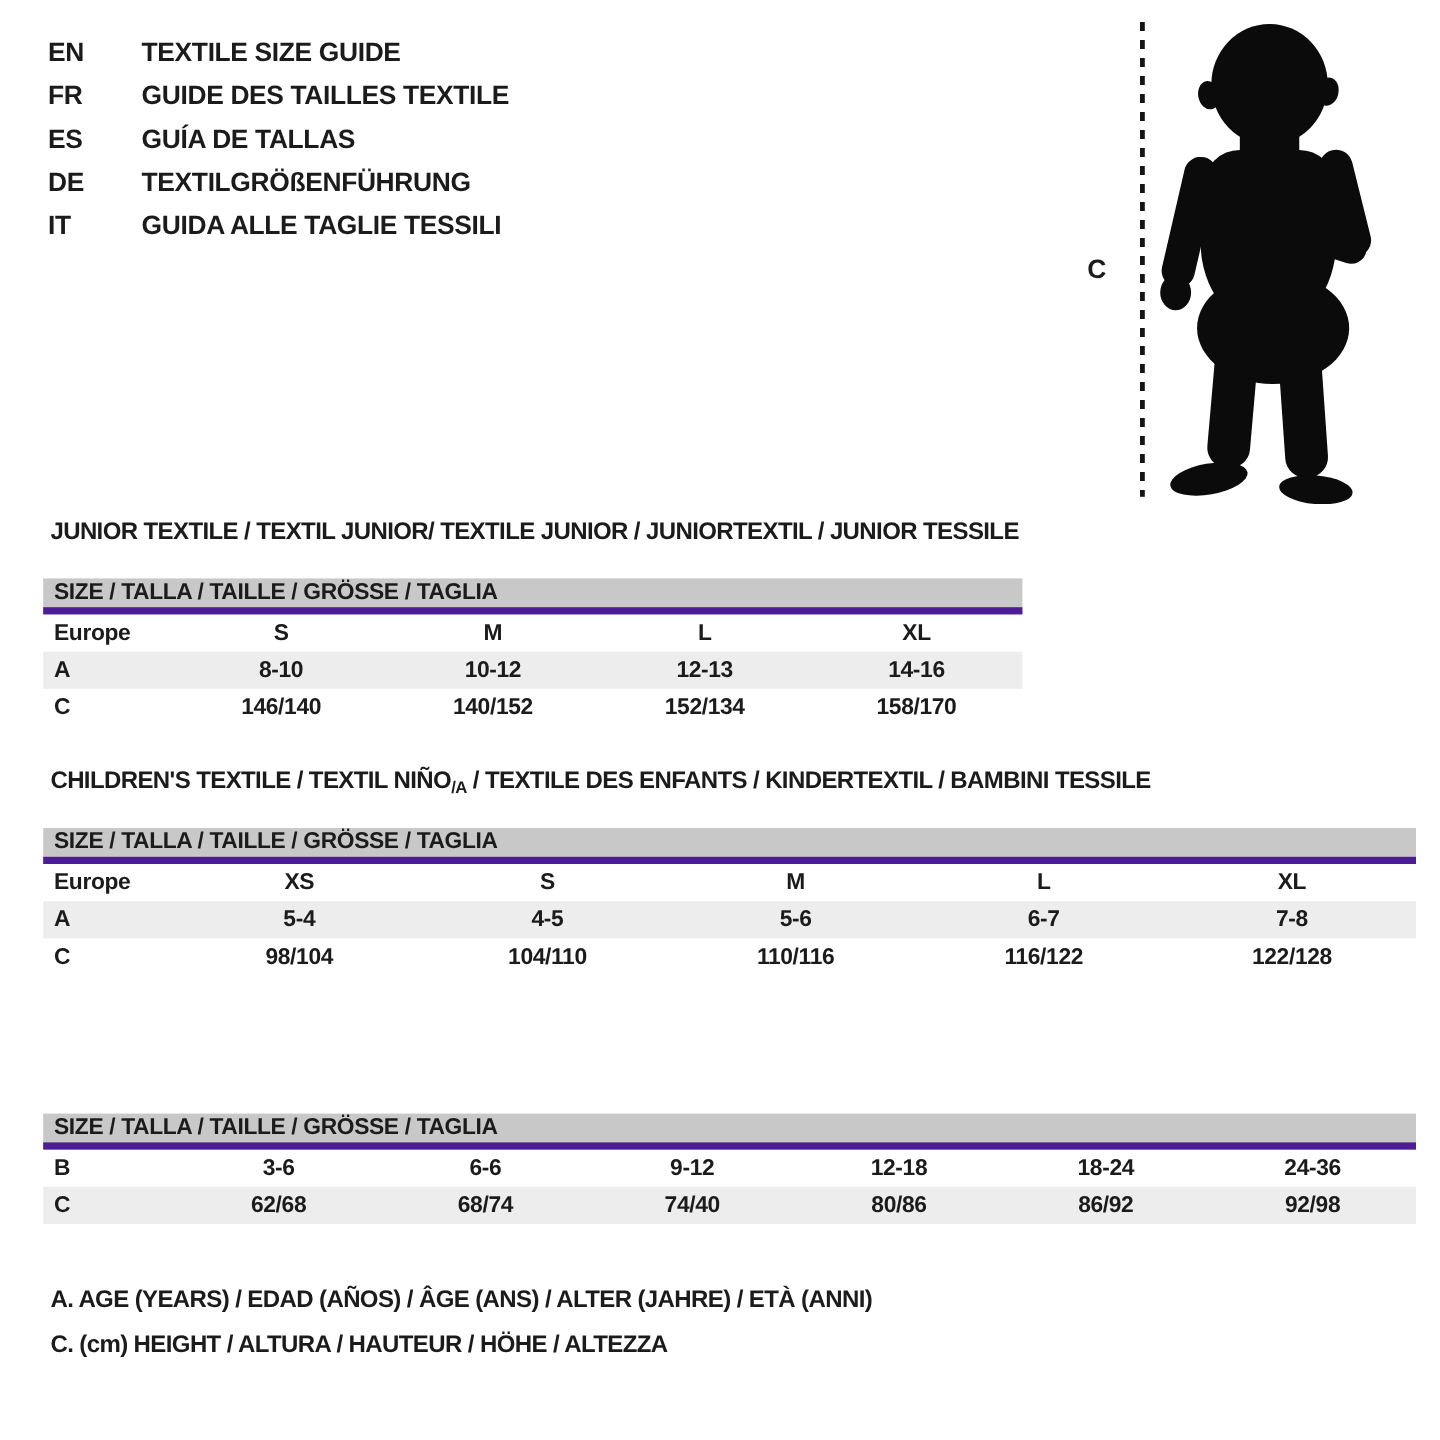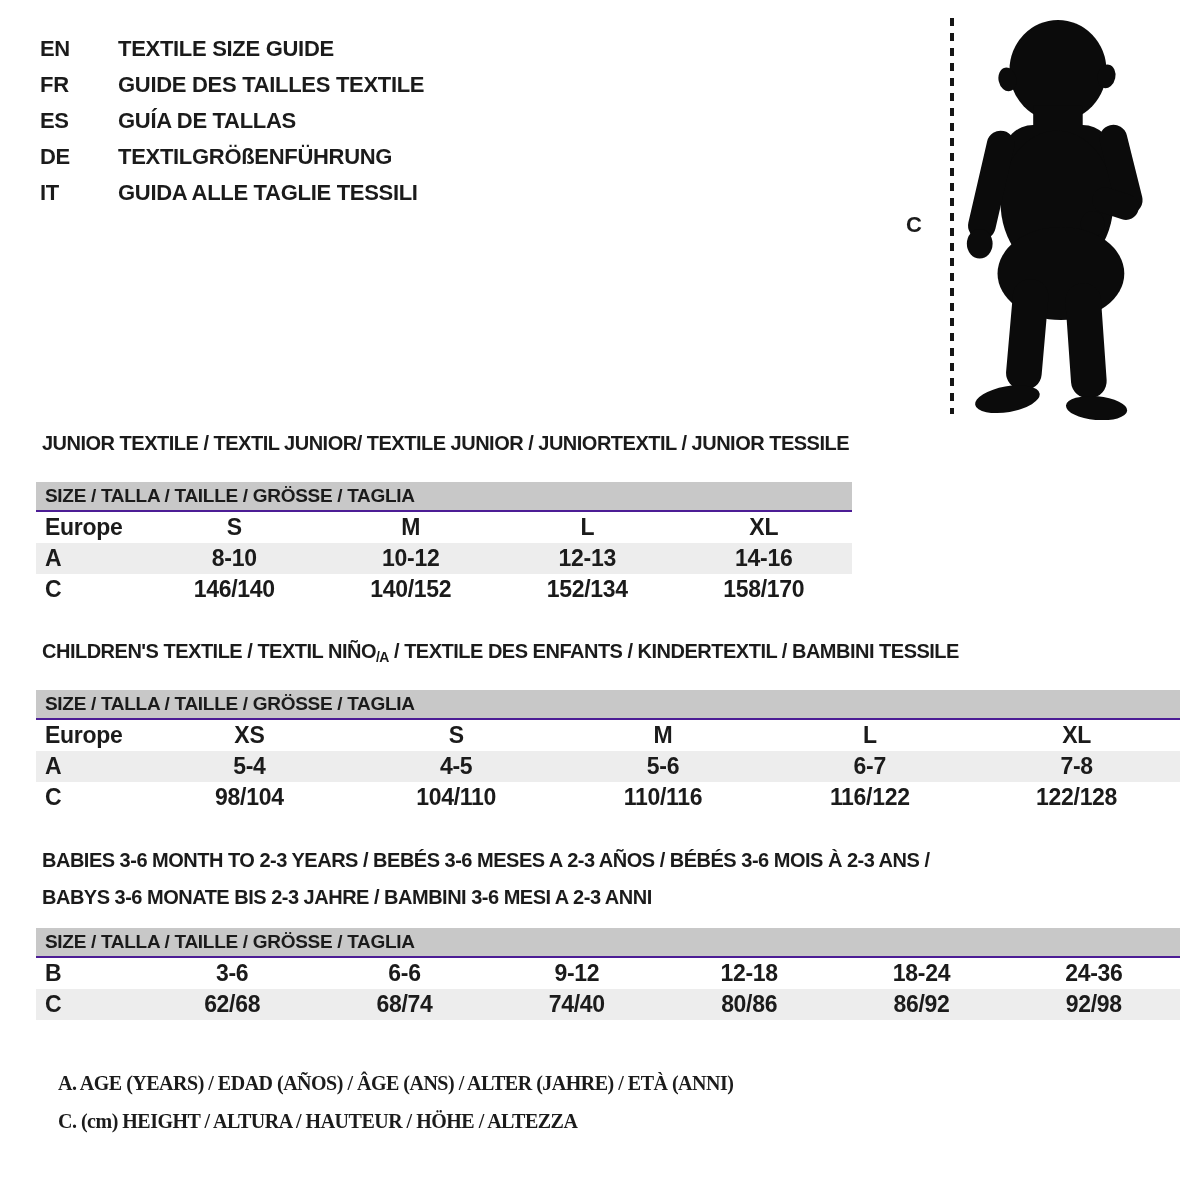--- a/index.html
+++ b/index.html
@@ -3,53 +3,53 @@
 <meta charset="utf-8">
 <style>
   html,body{margin:0;padding:0;background:#fff;}
   #page{
     position:relative;width:1200px;height:1200px;background:#ffffff;overflow:hidden;
     font-family:"Liberation Sans","DejaVu Sans",sans-serif;font-weight:bold;
     color:#1b1b1b;letter-spacing:-0.3px;
   }
   
   .lang-list{position:absolute;left:40px;top:26px;}
-  .lang-row{display:flex;height:36px;align-items:flex-end;font-size:22px;}
+  .lang-row{display:flex;height:36px;align-items:center;font-size:22px;}
   .lang-code{width:78px;}
   
   .dash-line{
     position:absolute;left:950px;top:18px;width:4px;height:396px;
     background:repeating-linear-gradient(to bottom,#151515 0 8px,transparent 8px 15px);
   }
   .c-label{position:absolute;left:906px;top:212px;font-size:22px;}
   .toddler-svg{position:absolute;left:953px;top:14px;}
   
   .section-heading{position:absolute;left:42px;font-size:20px;letter-spacing:-0.5px;white-space:nowrap;}
   #junior-heading{top:432px;}
   #children-heading{top:640px;text-align:center;}
   #babies-heading{top:842px;line-height:37px;}
   .sub{font-size:14px;vertical-align:-4px;}
   
   .size-table{position:absolute;left:36px;}
   #junior-table{top:482px;width:816px;}
   #children-table{top:690px;width:1144px;}
   #babies-table{top:928px;width:1144px;}
   .size-bar{
-    height:30px;background:#c8c8c8;border-bottom:2px solid #4c1d95;box-sizing:border-box;
+    height:30px;background:#c8c8c8;border-bottom:6px solid #4c1d95;box-sizing:border-box;
     display:flex;align-items:center;padding-left:9px;font-size:19px;
   }
-  .t-row{display:grid;height:31px;align-items:center;font-size:23px;}
+  .t-row{display:grid;height:31px;align-items:center;font-size:19px;}
   .cols4 .t-row{grid-template-columns:110px repeat(4,1fr);}
   .cols5 .t-row{grid-template-columns:110px repeat(5,1fr);}
   .cols6 .t-row{grid-template-columns:110px repeat(6,1fr);}
   .t-label{padding-left:9px;}
   .t-cell{text-align:center;}
   .stripe{background:#ededed;}
   
-  .footer{position:absolute;left:58px;top:1064px;font-size:20px;line-height:38px;letter-spacing:-0.5px;font-family:Liberation Serif, serif;}
+  .footer{position:absolute;left:42px;top:1064px;font-size:20px;line-height:38px;letter-spacing:-0.5px;}
 </style>
 </head>
 <body>
 
 <div id="page">
 
   <div class="lang-list">
     <div class="lang-row">
       <span class="lang-code">EN</span>
       <span class="lang-title">TEXTILE SIZE GUIDE</span>
@@ -143,24 +143,20 @@
     <div class="t-row">
       <span class="t-label">C</span>
       <span class="t-cell">98/104</span>
       <span class="t-cell">104/110</span>
       <span class="t-cell">110/116</span>
       <span class="t-cell">116/122</span>
       <span class="t-cell">122/128</span>
     </div>
   </div>
 
-  <div class="section-heading" id="babies-heading">
-    <div>BABIES 3-6 MONTH TO 2-3 YEARS / BEBÉS 3-6 MESES A 2-3 AÑOS / BÉBÉS 3-6 MOIS À 2-3 ANS /</div>
-    <div>BABYS 3-6 MONATE BIS 2-3 JAHRE / BAMBINI 3-6 MESI A 2-3 ANNI</div>
-  </div>
   <div class="size-table cols6" id="babies-table">
     <div class="size-bar">SIZE / TALLA / TAILLE / GRÖSSE / TAGLIA</div>
     <div class="t-row">
       <span class="t-label">B</span>
       <span class="t-cell">3-6</span>
       <span class="t-cell">6-6</span>
       <span class="t-cell">9-12</span>
       <span class="t-cell">12-18</span>
       <span class="t-cell">18-24</span>
       <span class="t-cell">24-36</span>

